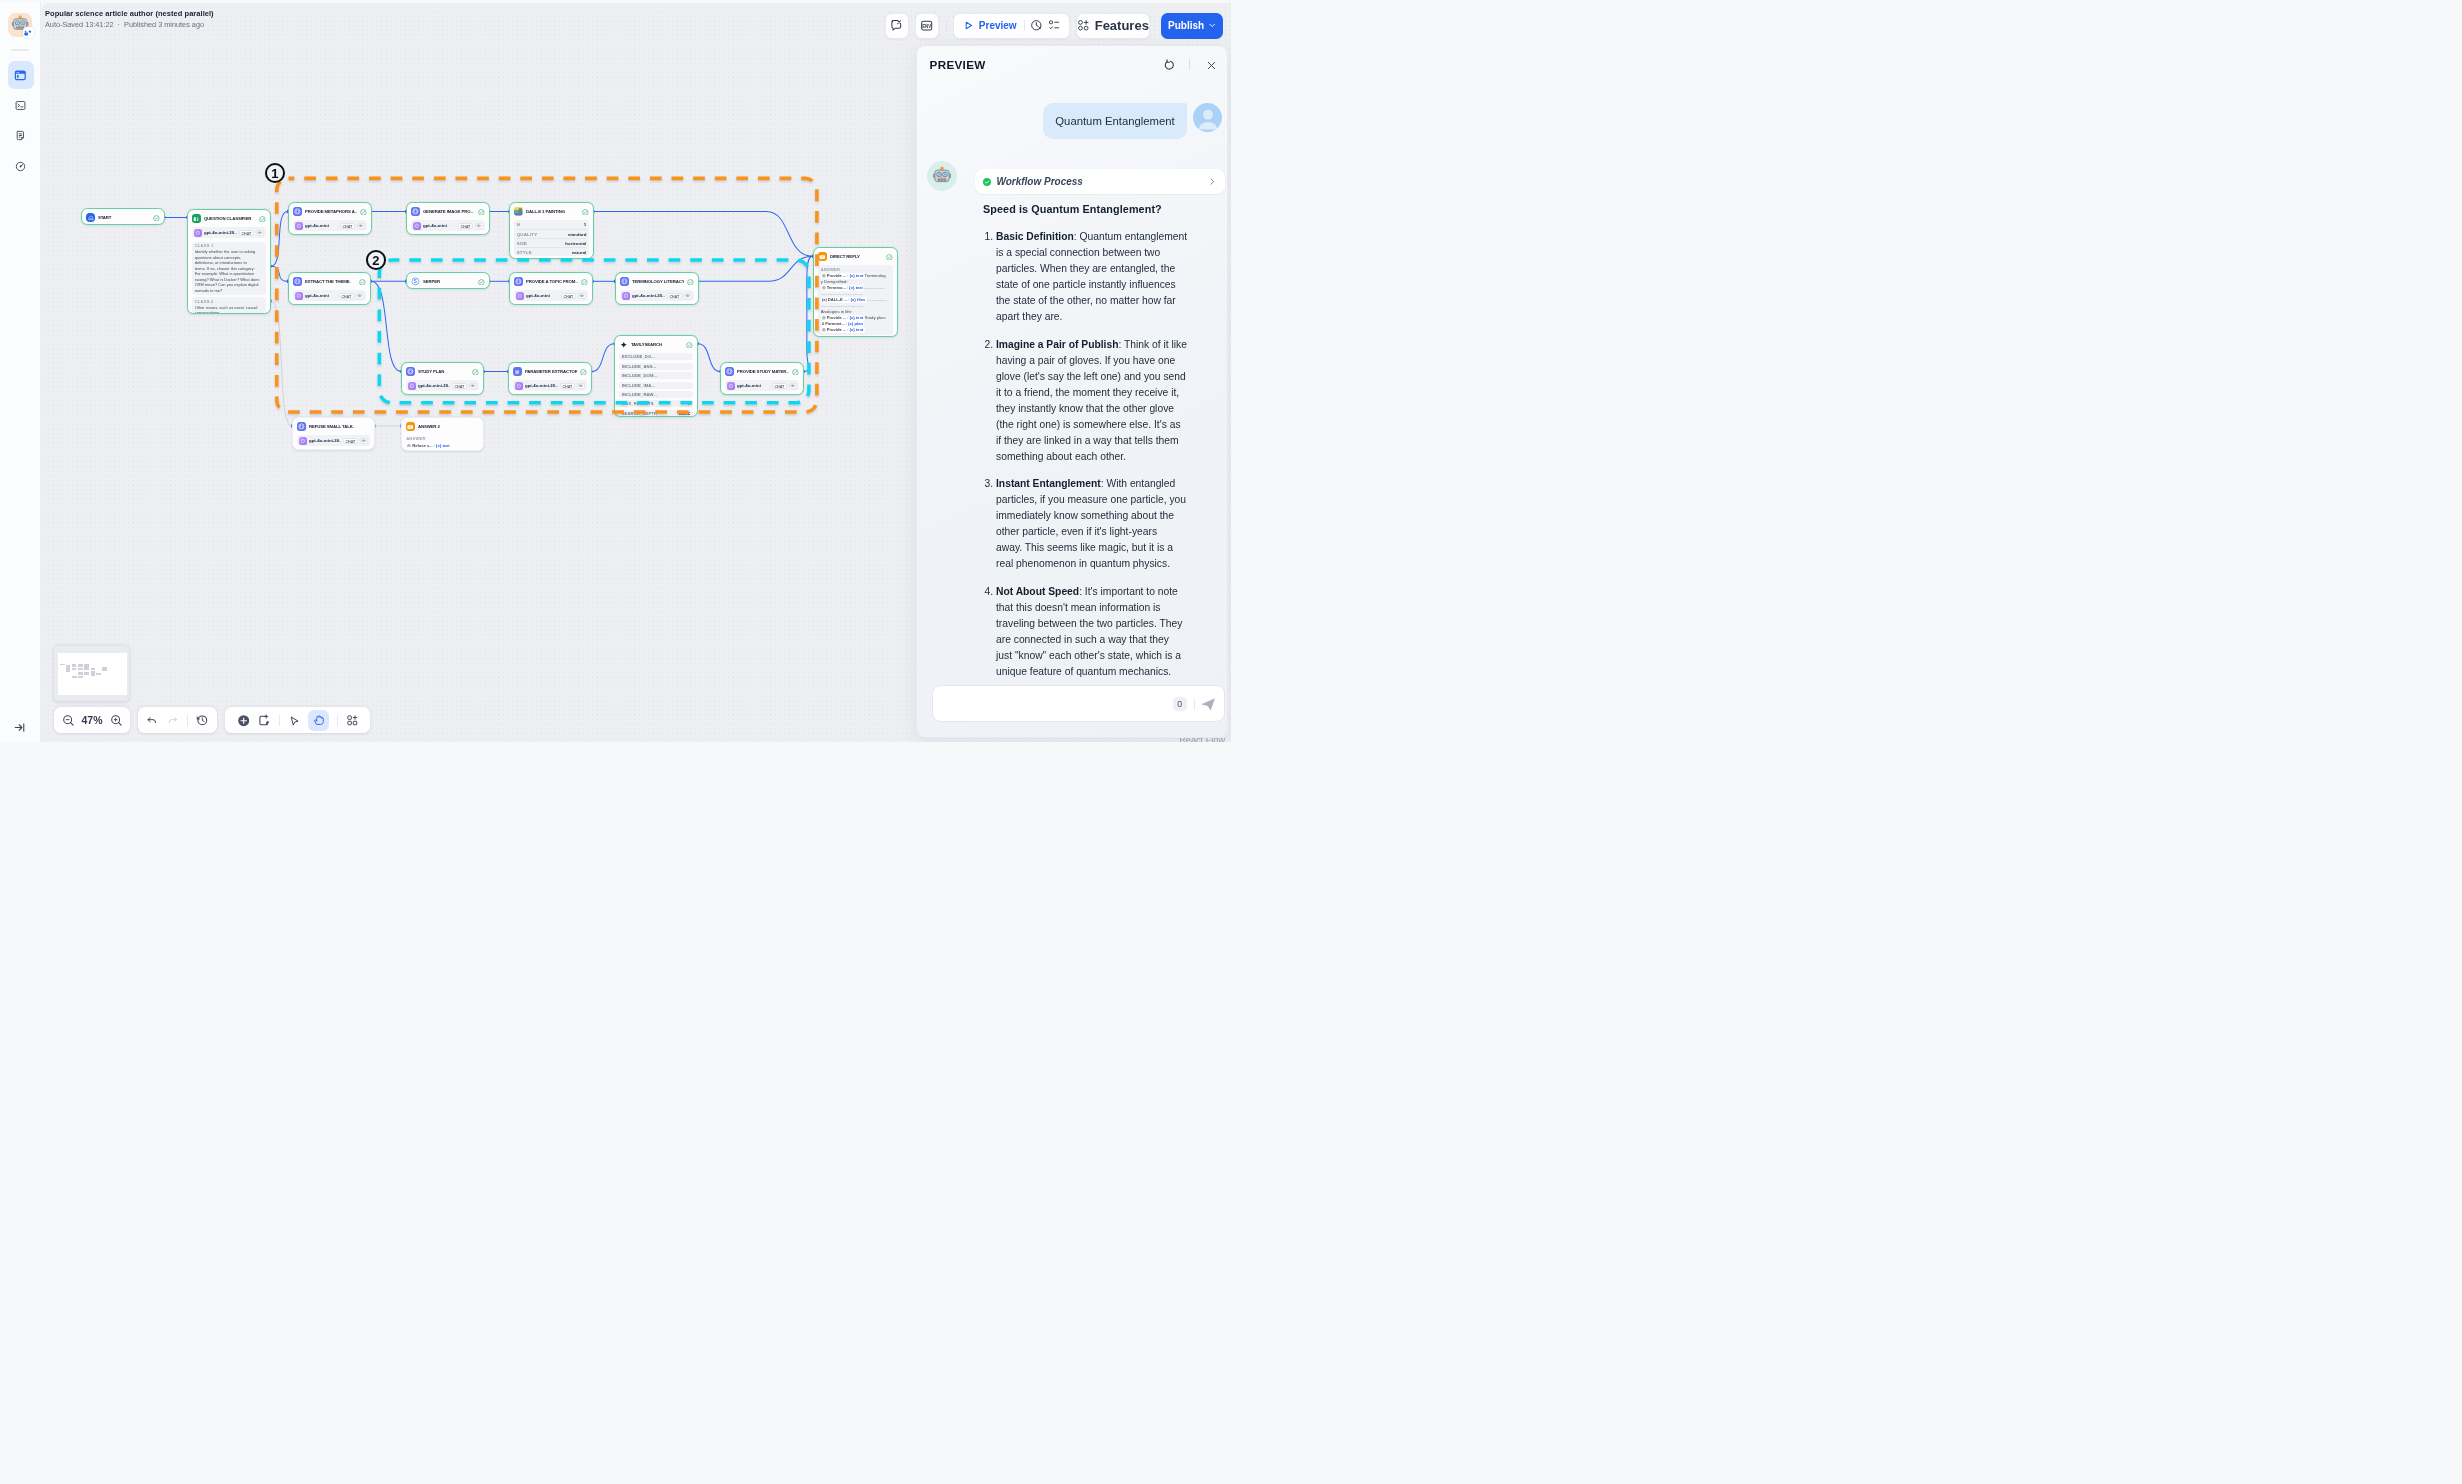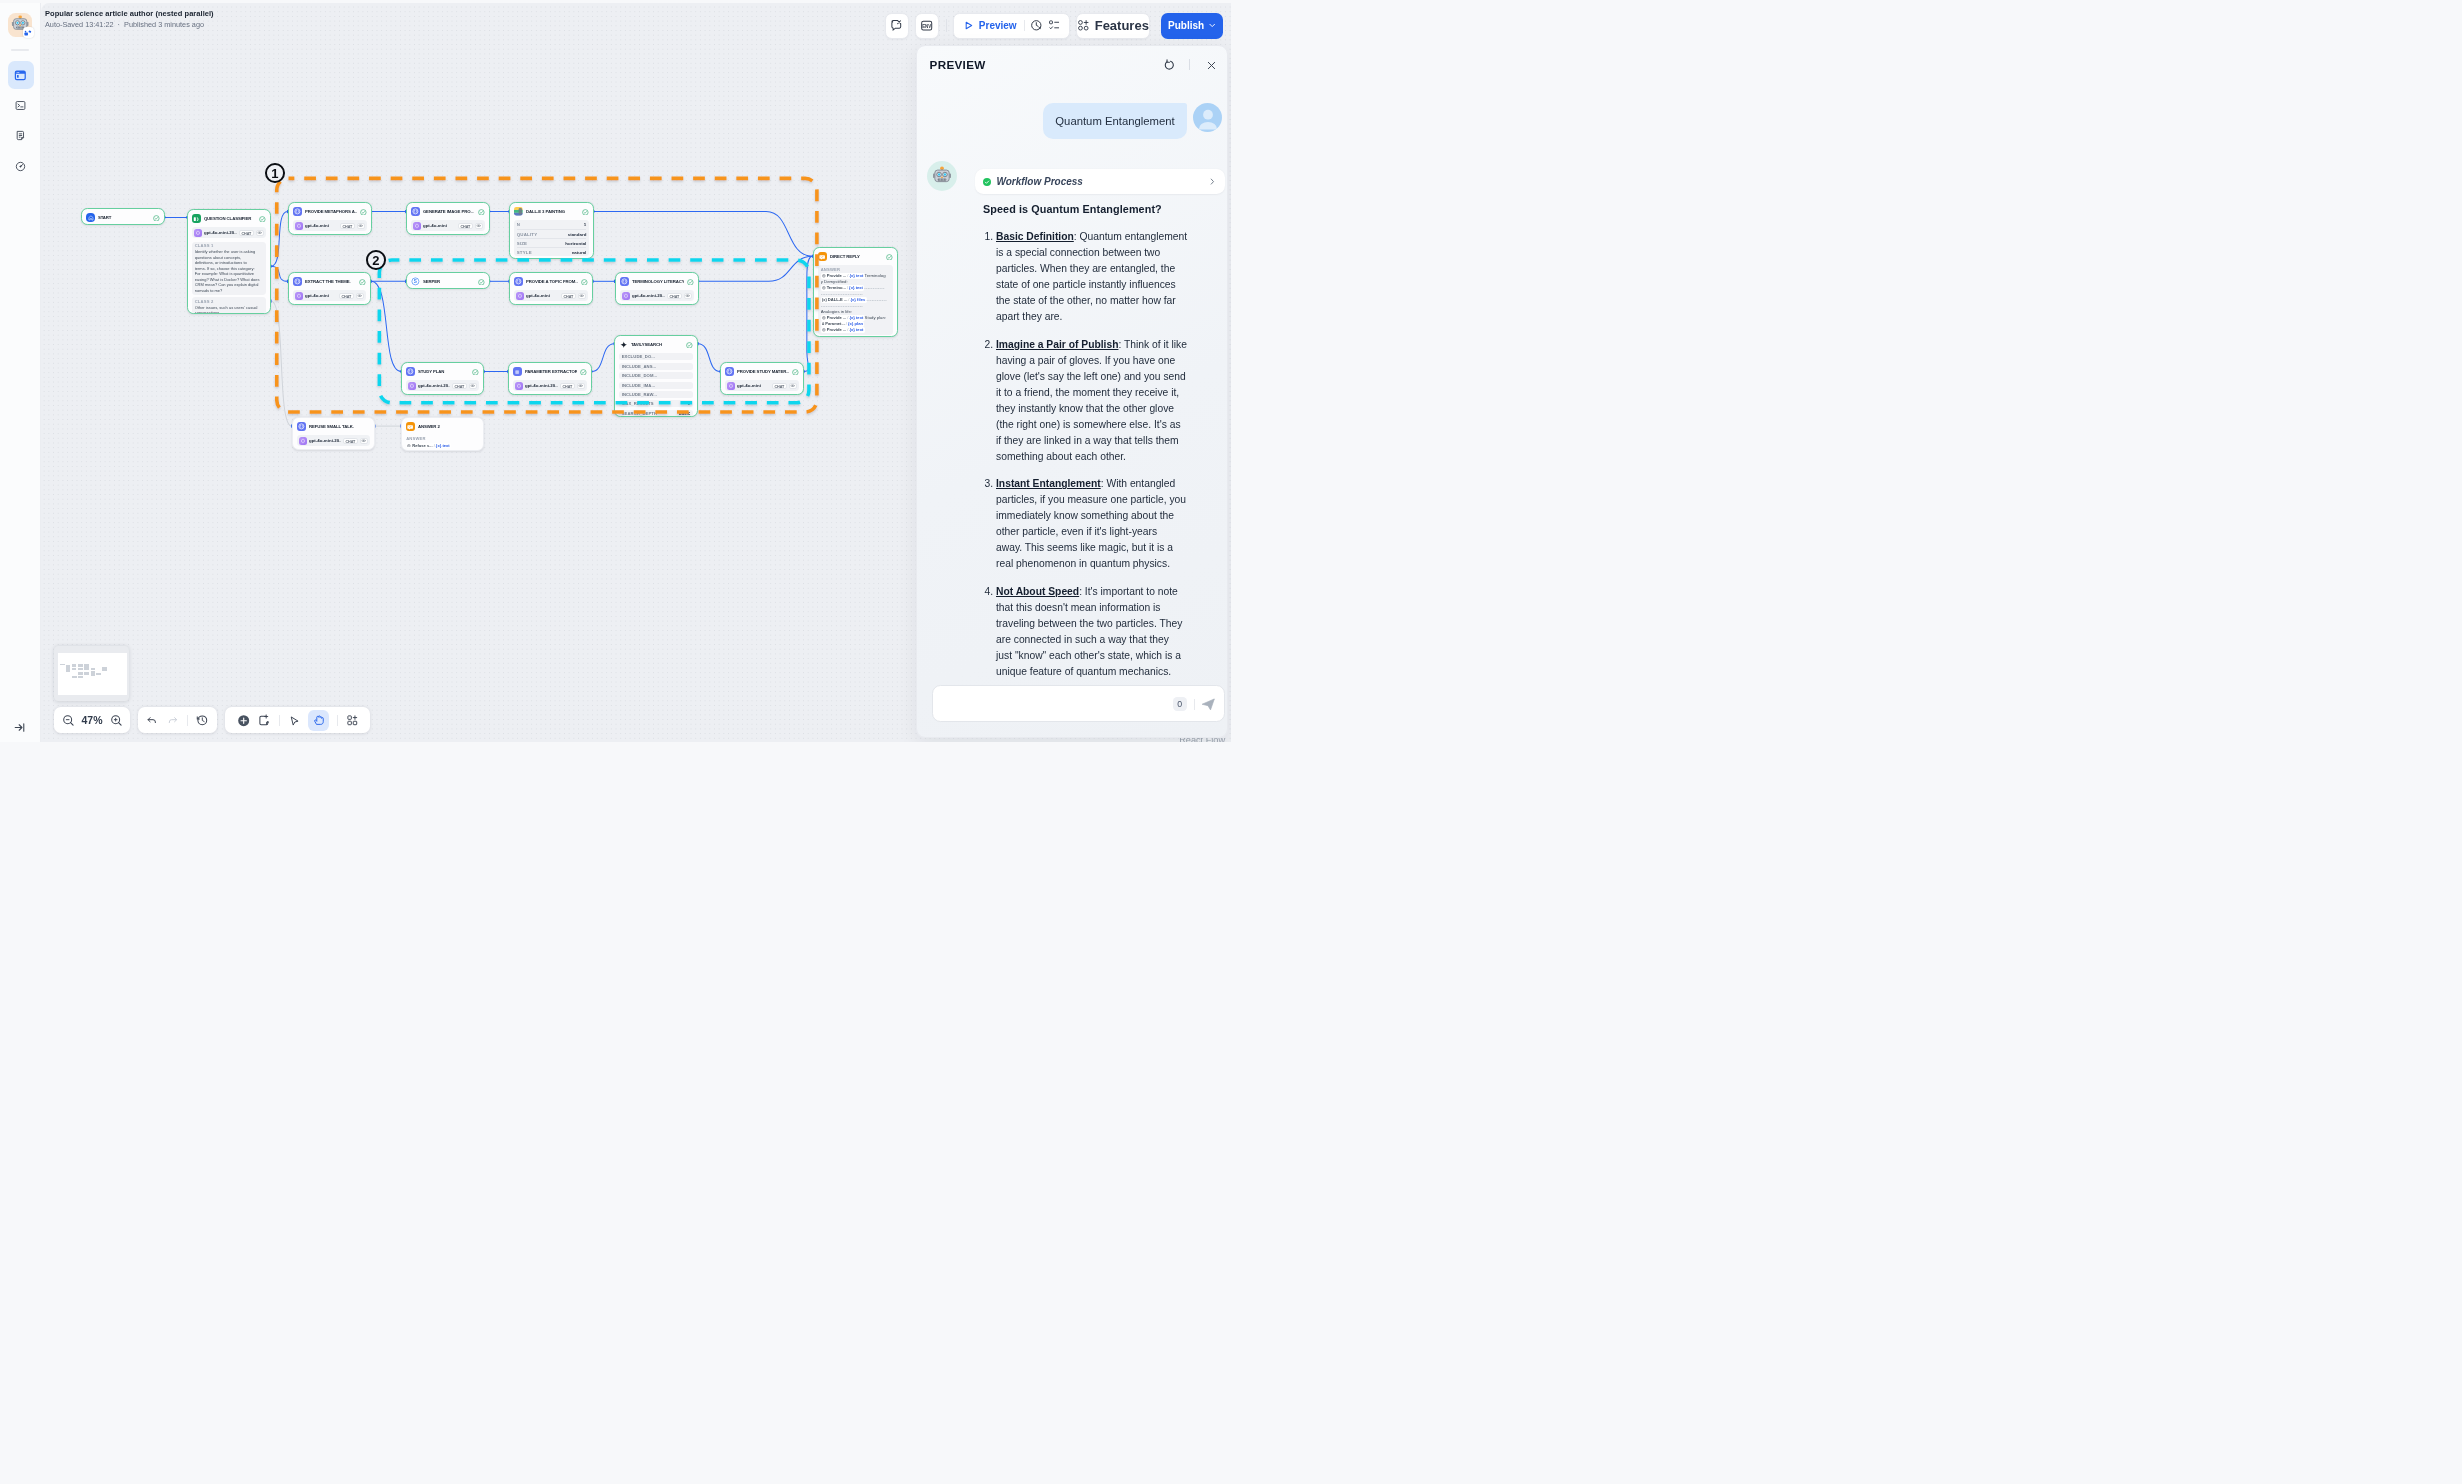--- a/index.html
+++ b/index.html
@@ -103,21 +103,21 @@
 #bavatar { position:absolute; left:10px; top:115px; width:30px; height:30px; border-radius:50%;
   background:#d8efeb; display:flex; align-items:center; justify-content:center; }
 #wcard { position:absolute; left:58px; top:123px; width:250px; height:25px; background:#fff;
   border-radius:8.4px; box-shadow:0 0.8px 1.7px rgba(16,24,40,.05);
   display:flex; align-items:center; padding:0 7.5px; gap:5.9px; }
 #wcard .wt { font-size:10px; font-weight:600; color:#37445a; flex:1;font-style:italic; }
 #md { position:absolute; left:66px; top:157px; width:201px; color:#1d2838; }
 #md h3 { font-size:10.8px; font-weight:700; color:#141e2e; letter-spacing:0.1px;}
 #md ol { margin:14px 0 0 0; padding-left:13px; font-size:10.3px; line-height:16px; white-space:nowrap;}
 #md li { margin-bottom:11.7px; }
-#md b { color:#141e2e;text-decoration:underline; }
+#md b { color:#141e2e; }
 #chatin { position:absolute; left:14.7px; top:639px; width:293px; height:37px; background:#fff;
   border:0.8px solid #e3e6eb; border-radius:8.4px; }
 #cnt0 { position:absolute; right:37px; top:11px; width:14.2px; height:14.2px; background:#eef0f4;
   border-radius:4.2px; font-size:8.8px; color:#49556a; display:flex; align-items:center; justify-content:center; }
 #chatin .vdiv { position:absolute; right:29px; top:12.6px; }
 #send { position:absolute; right:7.5px; top:10px; }
 #rfwm { position:absolute; right:5.9px; bottom:-2.5px; font-size:9.2px; color:#99a1ac; z-index:11; }
 svg.abs { position:absolute; z-index:11; }
 </style>
 </head>

